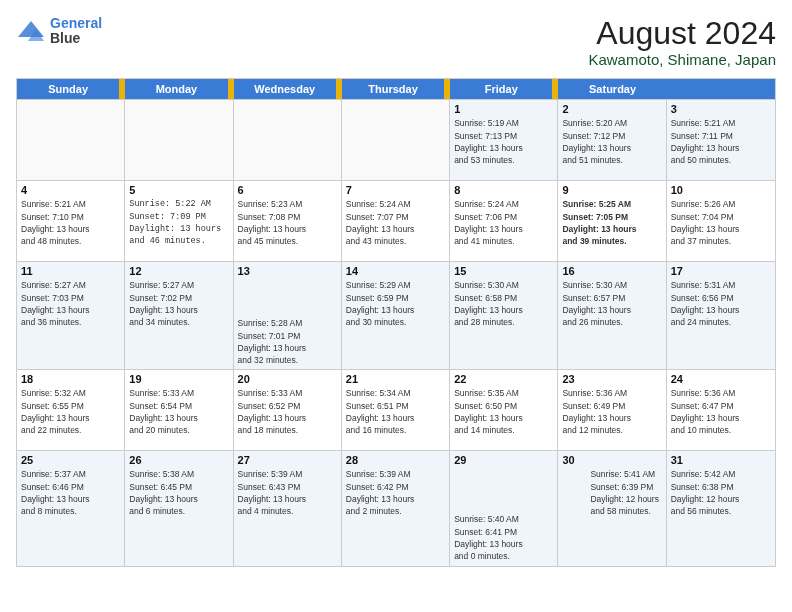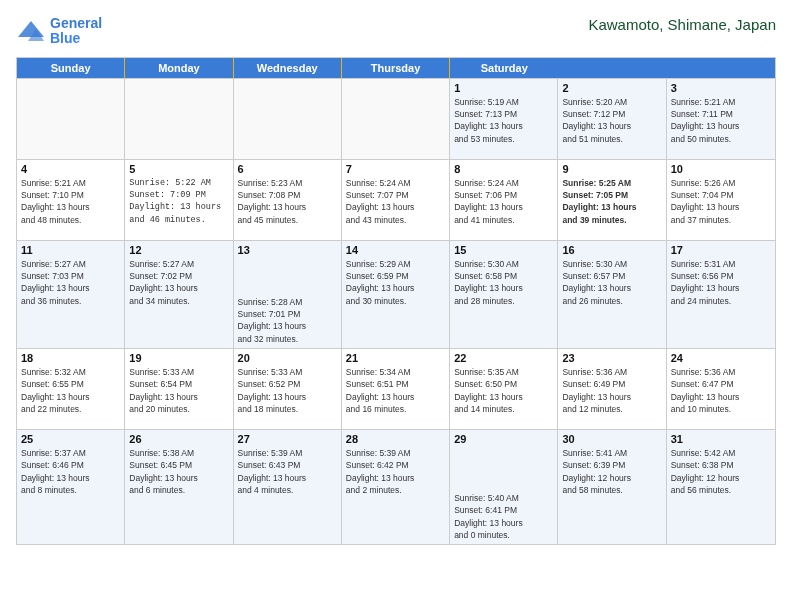--- a/index.html
+++ b/index.html
@@ -65,21 +65,21 @@
       display: grid;
       grid-template-columns: repeat(7, 1fr);
       background: #3a7bd5;
     }
     .cal-header-cell {
       color: #fff;
       font-size: 11px;
       font-weight: bold;
       padding: 4px 4px;
       text-align: center;
-      border-right: 1px solid #eab308;
+      border-right: 6px solid #eab308;
     }
     .cal-header-cell:last-child { border-right: none; }
     .cal-body {
       flex: 1;
       display: flex;
       flex-direction: column;
     }
     .cal-row {
       flex: 1;
       display: grid;
@@ -115,34 +115,36 @@
 <div class="page">
   <div class="header">
     <div class="logo">
       <svg class="logo-icon" viewBox="0 0 30 24" xmlns="http://www.w3.org/2000/svg">
         <rect x="0" y="0" width="30" height="24" fill="none"></rect>
         <polygon points="15,2 28,18 2,18" fill="#3a7bd5" opacity="0.85"></polygon>
         <polygon points="20,10 28,22 12,22" fill="#3a7bd5" opacity="0.6"></polygon>
       </svg>
       <div class="logo-text">
         <div><span>General</span></div>
-        <div><span style="color:#3b82f6">Blue</span></div>
+        <div><span style="color:#404040">Blue</span></div>
       </div>
     </div>
     <div class="title-block">
+      <h1>August 2024</h1>
       <h2>Kawamoto, Shimane, Japan</h2>
     </div>
   </div>
 
   <div class="calendar">
     <div class="cal-header-row">
     <div class="cal-header-cell">Sunday</div>
         <div class="cal-header-cell">Monday</div>
         <div class="cal-header-cell">Wednesday</div>
         <div class="cal-header-cell">Thursday</div>
+        <div class="cal-header-cell">Friday</div>
         <div class="cal-header-cell">Saturday</div>
       </div>
     <div class="cal-body">
     <div class="cal-row">
           <div class="cal-cell empty"></div>
           <div class="cal-cell empty"></div>
           <div class="cal-cell empty"></div>
           <div class="cal-cell empty"></div>
           <div class="cal-cell alt-row">
             <div class="day-num">1</div>
@@ -350,21 +352,21 @@
           </div>
           <div class="cal-cell alt-row">
             <div class="day-num">29</div>
             <div class="day-info" style="white-space: pre-line; margin-top: 47px;">Sunrise: 5:40 AM
 Sunset: 6:41 PM
 Daylight: 13 hours
 and 0 minutes.</div>
           </div>
           <div class="cal-cell alt-row">
             <div class="day-num">30</div>
-            <div class="day-info" style="white-space: pre-line;">Sunrise: 5:41 AM
+            <div class="day-info" style="white-space: pre-line; margin-left: 28px;">Sunrise: 5:41 AM
 Sunset: 6:39 PM
 Daylight: 12 hours
 and 58 minutes.</div>
           </div>
           <div class="cal-cell alt-row">
             <div class="day-num">31</div>
             <div class="day-info" style="white-space: pre-line;">Sunrise: 5:42 AM
 Sunset: 6:38 PM
 Daylight: 12 hours
 and 56 minutes.</div>

